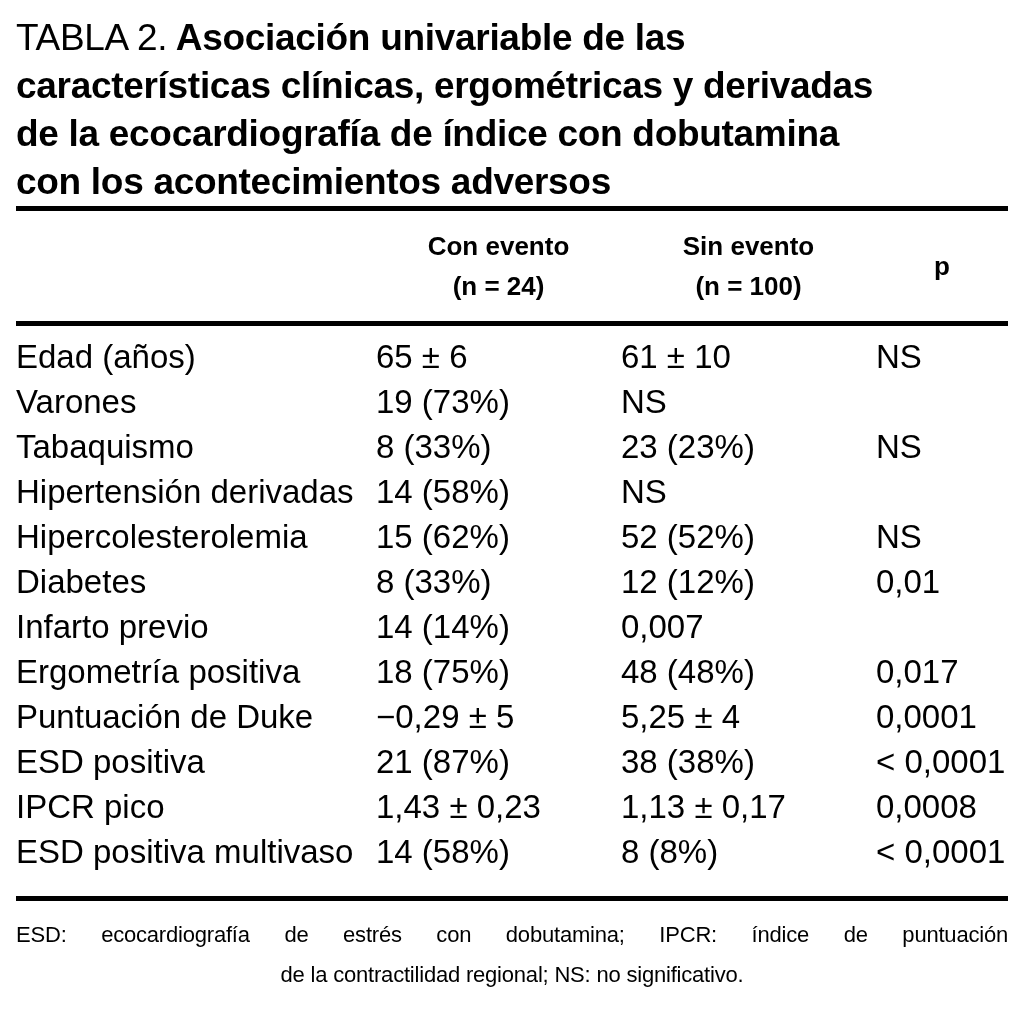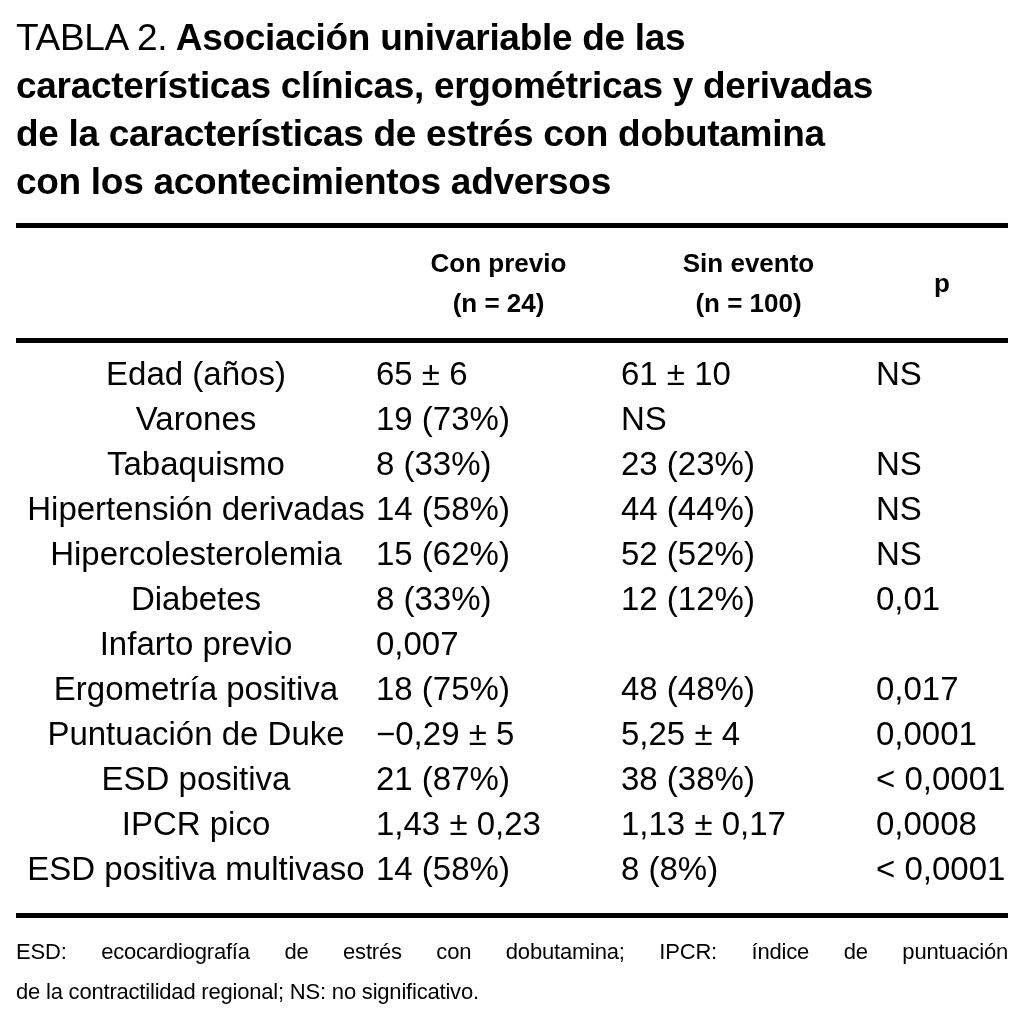--- a/index.html
+++ b/index.html
@@ -20,21 +20,21 @@
     width: 1024px;
     height: 1012px;
     padding: 14px 16px 0 16px;
   }
   
   .title-block {
     font-size: 37px;
     line-height: 48px;
     font-weight: bold;
     letter-spacing: -0.3px;
-    margin-bottom: 17px;
+    margin-bottom: 0;
   }
   .title-label {
     font-weight: normal;
   }
   
   .rule {
     height: 5px;
     background: #000000;
   }
   
@@ -55,61 +55,61 @@
   }
   
   .table-body {
     padding: 8px 0 22px 0;
   }
   .body-row {
     font-size: 33px;
     line-height: 45px;
   }
   .cell-label {
-    text-align: center;
+    text-align: left;
     white-space: nowrap;
   }
   .cell-val, .cell-p {
     text-align: left;
     white-space: nowrap;
   }
   
   .footnote {
     margin-top: 14px;
     font-size: 22px;
     line-height: 40px;
     letter-spacing: -0.2px;
   }
   .foot-line-just {
     text-align: justify;
     text-align-last: justify;
     -moz-text-align-last: justify;
   }
   .foot-line {
-    text-align: left;
+    text-align: center;
   }
 </style>
 </head>
 <body>
 
 <div class="page">
 
   <div class="title-block">
     <div class="title-line"><span class="title-label">TABLA 2.</span> <span>Asociación univariable de las</span></div>
     <div class="title-line">características clínicas, ergométricas y derivadas</div>
-    <div class="title-line">de la características de estrés con dobutamina</div>
+    <div class="title-line">de la ecocardiografía de índice con dobutamina</div>
     <div class="title-line">con los acontecimientos adversos</div>
   </div>
 
   <div class="rule"></div>
 
   <div class="table-header grid-row">
     <div class="hdr-cell"></div>
     <div class="hdr-cell">
-      <div>Con previo</div>
+      <div>Con evento</div>
       <div>(n = 24)</div>
     </div>
     <div class="hdr-cell">
       <div>Sin evento</div>
       <div>(n = 100)</div>
     </div>
     <div class="hdr-cell">p</div>
   </div>
 
   <div class="rule"></div>
@@ -132,40 +132,40 @@
     <div class="body-row grid-row">
       <div class="cell-label">Tabaquismo</div>
       <div class="cell-val">8 (33%)</div>
       <div class="cell-val">23 (23%)</div>
       <div class="cell-p">NS</div>
     </div>
 
     <div class="body-row grid-row">
       <div class="cell-label">Hipertensión derivadas</div>
       <div class="cell-val">14 (58%)</div>
-      <div class="cell-val">44 (44%)</div>
       <div class="cell-p">NS</div>
     </div>
 
     <div class="body-row grid-row">
       <div class="cell-label">Hipercolesterolemia</div>
       <div class="cell-val">15 (62%)</div>
       <div class="cell-val">52 (52%)</div>
       <div class="cell-p">NS</div>
     </div>
 
     <div class="body-row grid-row">
       <div class="cell-label">Diabetes</div>
       <div class="cell-val">8 (33%)</div>
       <div class="cell-val">12 (12%)</div>
       <div class="cell-p">0,01</div>
     </div>
 
     <div class="body-row grid-row">
       <div class="cell-label">Infarto previo</div>
+      <div class="cell-val">14 (14%)</div>
       <div class="cell-p">0,007</div>
     </div>
 
     <div class="body-row grid-row">
       <div class="cell-label">Ergometría positiva</div>
       <div class="cell-val">18 (75%)</div>
       <div class="cell-val">48 (48%)</div>
       <div class="cell-p">0,017</div>
     </div>
 

